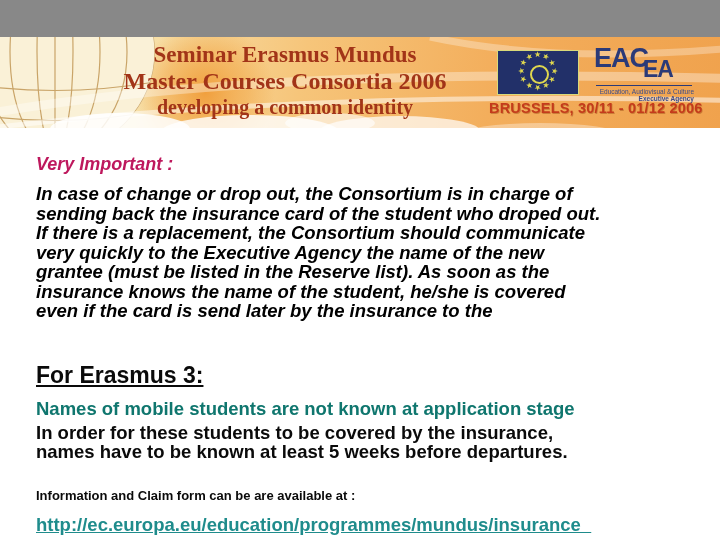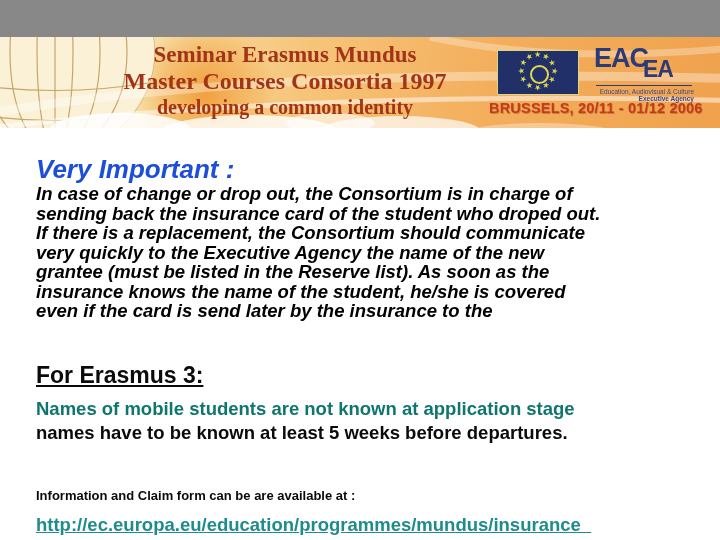--- a/index.html
+++ b/index.html
@@ -43,21 +43,21 @@
   .eacea-sub1{position:absolute;left:0px;top:43px;width:100px;font-size:6.5px;text-align:right;color:#3a4a8a;white-space:nowrap;}
   .eacea-sub2{position:absolute;left:0px;top:50px;width:100px;font-size:6.5px;font-weight:bold;text-align:right;color:#3a4a8a;white-space:nowrap;}
   .brussels{
     position:absolute;left:489px;top:63px;font-size:14.5px;font-weight:bold;color:#c43b1b;
     text-shadow:0.8px 0.8px 0 rgba(130,45,0,0.35);white-space:nowrap;letter-spacing:0.2px;
   }
   
   .content{position:absolute;left:0;top:91px;width:720px;height:449px;}
   .content .block{position:absolute;left:36px;white-space:nowrap;}
   .important-heading{
-    top:26px;font-size:26px;font-weight:bold;font-style:italic;color:#1d4ed8;
+    top:26px;font-size:18px;font-weight:bold;font-style:italic;color:#be185d;
   }
   .important-para{
     top:56px;font-size:18.5px;line-height:19.5px;font-weight:bold;font-style:italic;color:#000000;
   }
   .action-heading{
     top:234px;font-size:23px;font-weight:bold;color:#0a0a0a;text-decoration:underline;
   }
   .action-line1{top:270px;font-size:18.5px;font-weight:bold;color:#0f766e;}
   .action-para2{top:295px;font-size:18.5px;line-height:19px;font-weight:bold;color:#0a0a0a;}
   .info-line{top:360px;font-size:13px;font-weight:bold;color:#0a0a0a;}
@@ -108,21 +108,21 @@
         <ellipse cx="120" cy="92" rx="70" ry="16" opacity="0.85"></ellipse>
         <ellipse cx="250" cy="96" rx="90" ry="18" opacity="0.8"></ellipse>
         <ellipse cx="400" cy="94" rx="80" ry="15" opacity="0.7"></ellipse>
         <ellipse cx="330" cy="86" rx="45" ry="10" opacity="0.6"></ellipse>
         <ellipse cx="540" cy="98" rx="80" ry="12" opacity="0.35"></ellipse>
       </g>
     </svg>
 
     <div class="title-block">
       <div class="title-line1">Seminar Erasmus Mundus</div>
-      <div class="title-line2">Master Courses Consortia 1997</div>
+      <div class="title-line2">Master Courses Consortia 2006</div>
       <div class="title-line3">developing a common identity</div>
     </div>
 
     <div class="eu-flag">
       <div class="eu-ring"></div>
       <div class="eu-stars">
         <span style="transform:rotate(0deg)   translateY(-16px)">★</span>
         <span style="transform:rotate(30deg)  translateY(-16px)">★</span>
         <span style="transform:rotate(60deg)  translateY(-16px)">★</span>
         <span style="transform:rotate(90deg)  translateY(-16px)">★</span>
@@ -138,21 +138,21 @@
     </div>
 
     <div class="eacea">
       <div class="eacea-big eacea-eac">EAC</div>
       <div class="eacea-big eacea-ea">EA</div>
       <div class="eacea-rule"></div>
       <div class="eacea-sub1">Education, Audiovisual &amp; Culture</div>
       <div class="eacea-sub2">Executive Agency</div>
     </div>
 
-    <div class="brussels">BRUSSELS, 20/11 - 01/12 2006</div>
+    <div class="brussels">BRUSSELS, 30/11 - 01/12 2006</div>
   </div>
 
   <div class="content">
 
     <div class="block important-heading">Very Important :</div>
 
     <div class="block important-para">
       <div>In case of change or drop out, the Consortium is in charge of</div>
       <div>sending back the insurance card of the student who droped out.</div>
       <div>If there is a replacement, the Consortium should communicate</div>
@@ -160,20 +160,21 @@
       <div>grantee (must be listed in the Reserve list). As soon as the</div>
       <div>insurance knows the name of the student, he/she is covered</div>
       <div>even if the card is send later by the insurance to the</div>
     </div>
 
     <div class="block action-heading">For Erasmus 3:</div>
 
     <div class="block action-line1">Names of mobile students are not known at application stage</div>
 
     <div class="block action-para2">
+      <div>In order for these students to be covered by the insurance,</div>
       <div>names have to be known at least 5 weeks before departures.</div>
     </div>
 
     <div class="block info-line">Information and Claim form can be are available at :</div>
 
     <div class="block link-block">
       <a>http://ec.europa.eu/education/programmes/mundus/insurance_</a><br>
       <a>en.html</a>
     </div>
 

